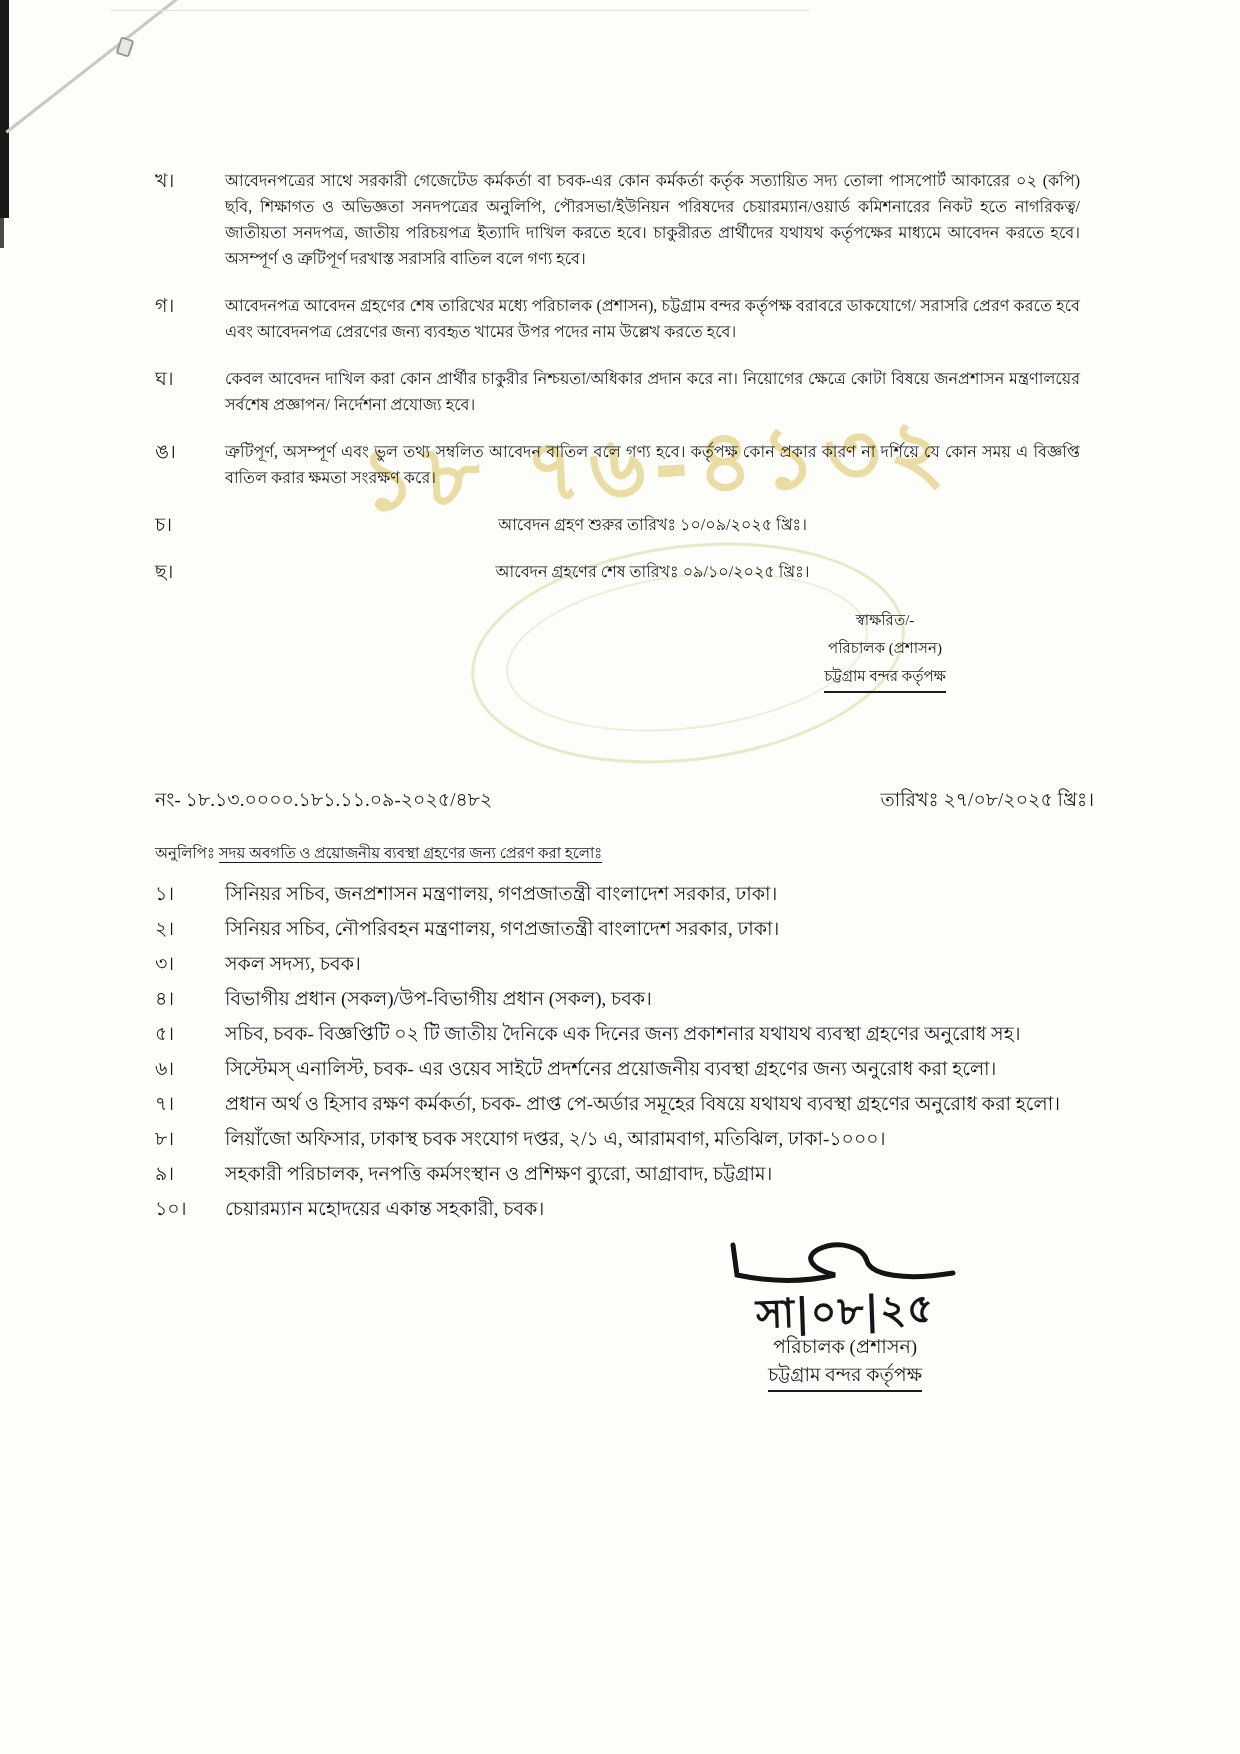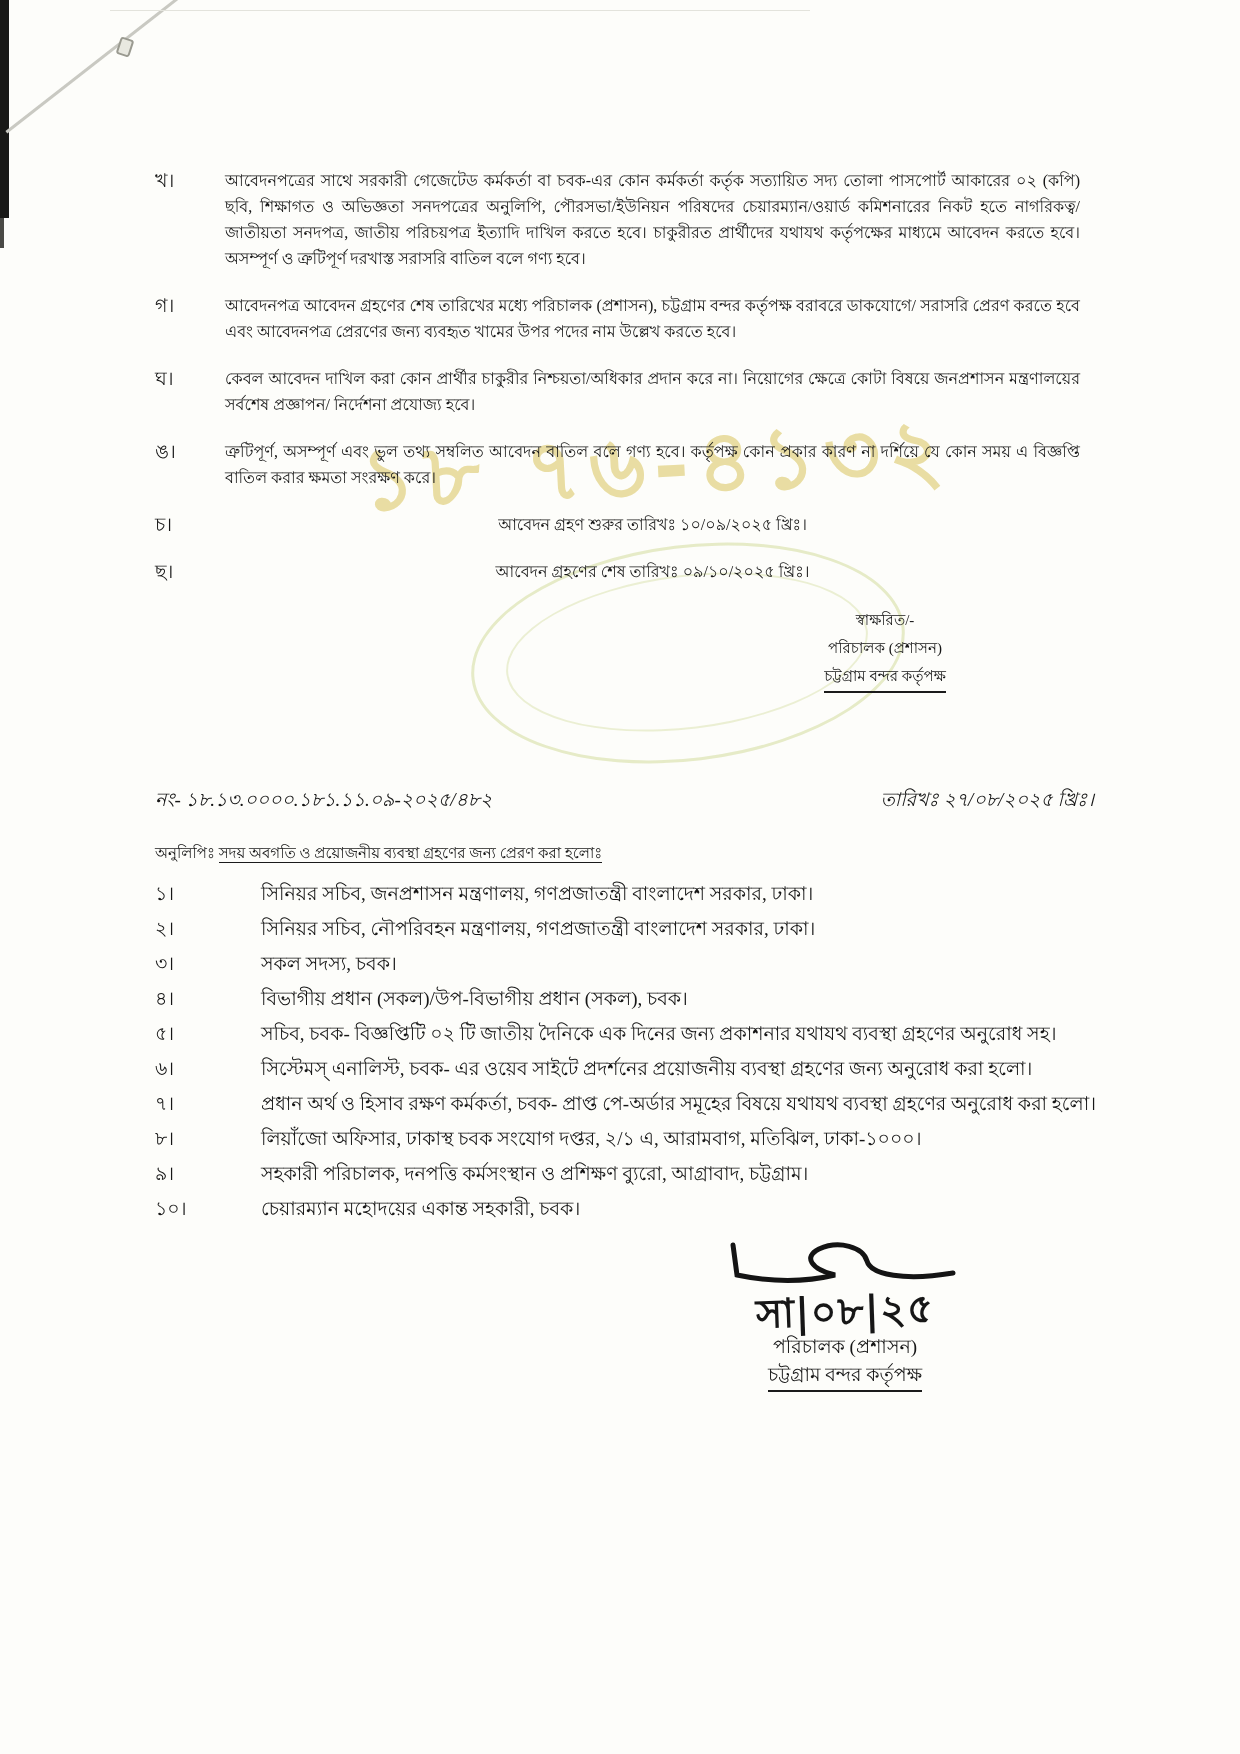--- a/index.html
+++ b/index.html
@@ -38,30 +38,30 @@
   
   .content{position:relative;z-index:2;padding:168px 130px 0 155px;}
   .clause{display:flex;margin-bottom:21px;}
   .clause-label{flex:0 0 70px;font-size:19px;line-height:26px;}
   .clause-text{flex:1;max-width:855px;font-size:16px;line-height:26px;text-align:justify;}
   .clause.single .clause-text{text-align:center;}
 
   .sign-block{width:260px;margin:14px 95px 0 auto;text-align:center;font-size:15px;line-height:28px;}
   .sign-block .underline{border-bottom:2px solid #1b1b1b;display:inline-block;padding-bottom:1px;}
 
-  .memo-row{display:flex;justify-content:space-between;align-items:baseline;margin-top:92px;font-size:19px;font-style:italic;}
+  .memo-row{display:flex;justify-content:space-between;align-items:baseline;margin-top:92px;font-size:19px;}
   .memo-row .memo-date{margin-right:16px;}
 
   .copy-head{margin-top:24px;font-size:15px;}
   .copy-head .underline{border-bottom:1.5px solid #1b1b1b;padding-bottom:1px;}
 
   .copy-list{margin-top:14px;}
   .copy-item{display:flex;margin-bottom:7px;}
   .copy-num{flex:0 0 70px;font-size:19px;line-height:28px;}
-  .copy-text{flex:1;max-width:870px;font-size:19px;line-height:28px;margin-left:36px;}
+  .copy-text{flex:1;max-width:870px;font-size:19px;line-height:28px;}
 
   .bottom-sign{width:320px;margin:8px 105px 0 auto;text-align:center;font-size:19px;line-height:28px;position:relative;}
   .bottom-sign .scribble-date{
     font-size:40px;font-weight:bold;transform:rotate(-2deg);
     letter-spacing:1px;line-height:44px;font-family:"DejaVu Serif",serif;
   }
   .bottom-sign .underline{border-bottom:2px solid #1b1b1b;display:inline-block;padding-bottom:1px;}
   .sig-svg{display:block;margin:0 auto -4px auto;}
 </style>
 </head>

